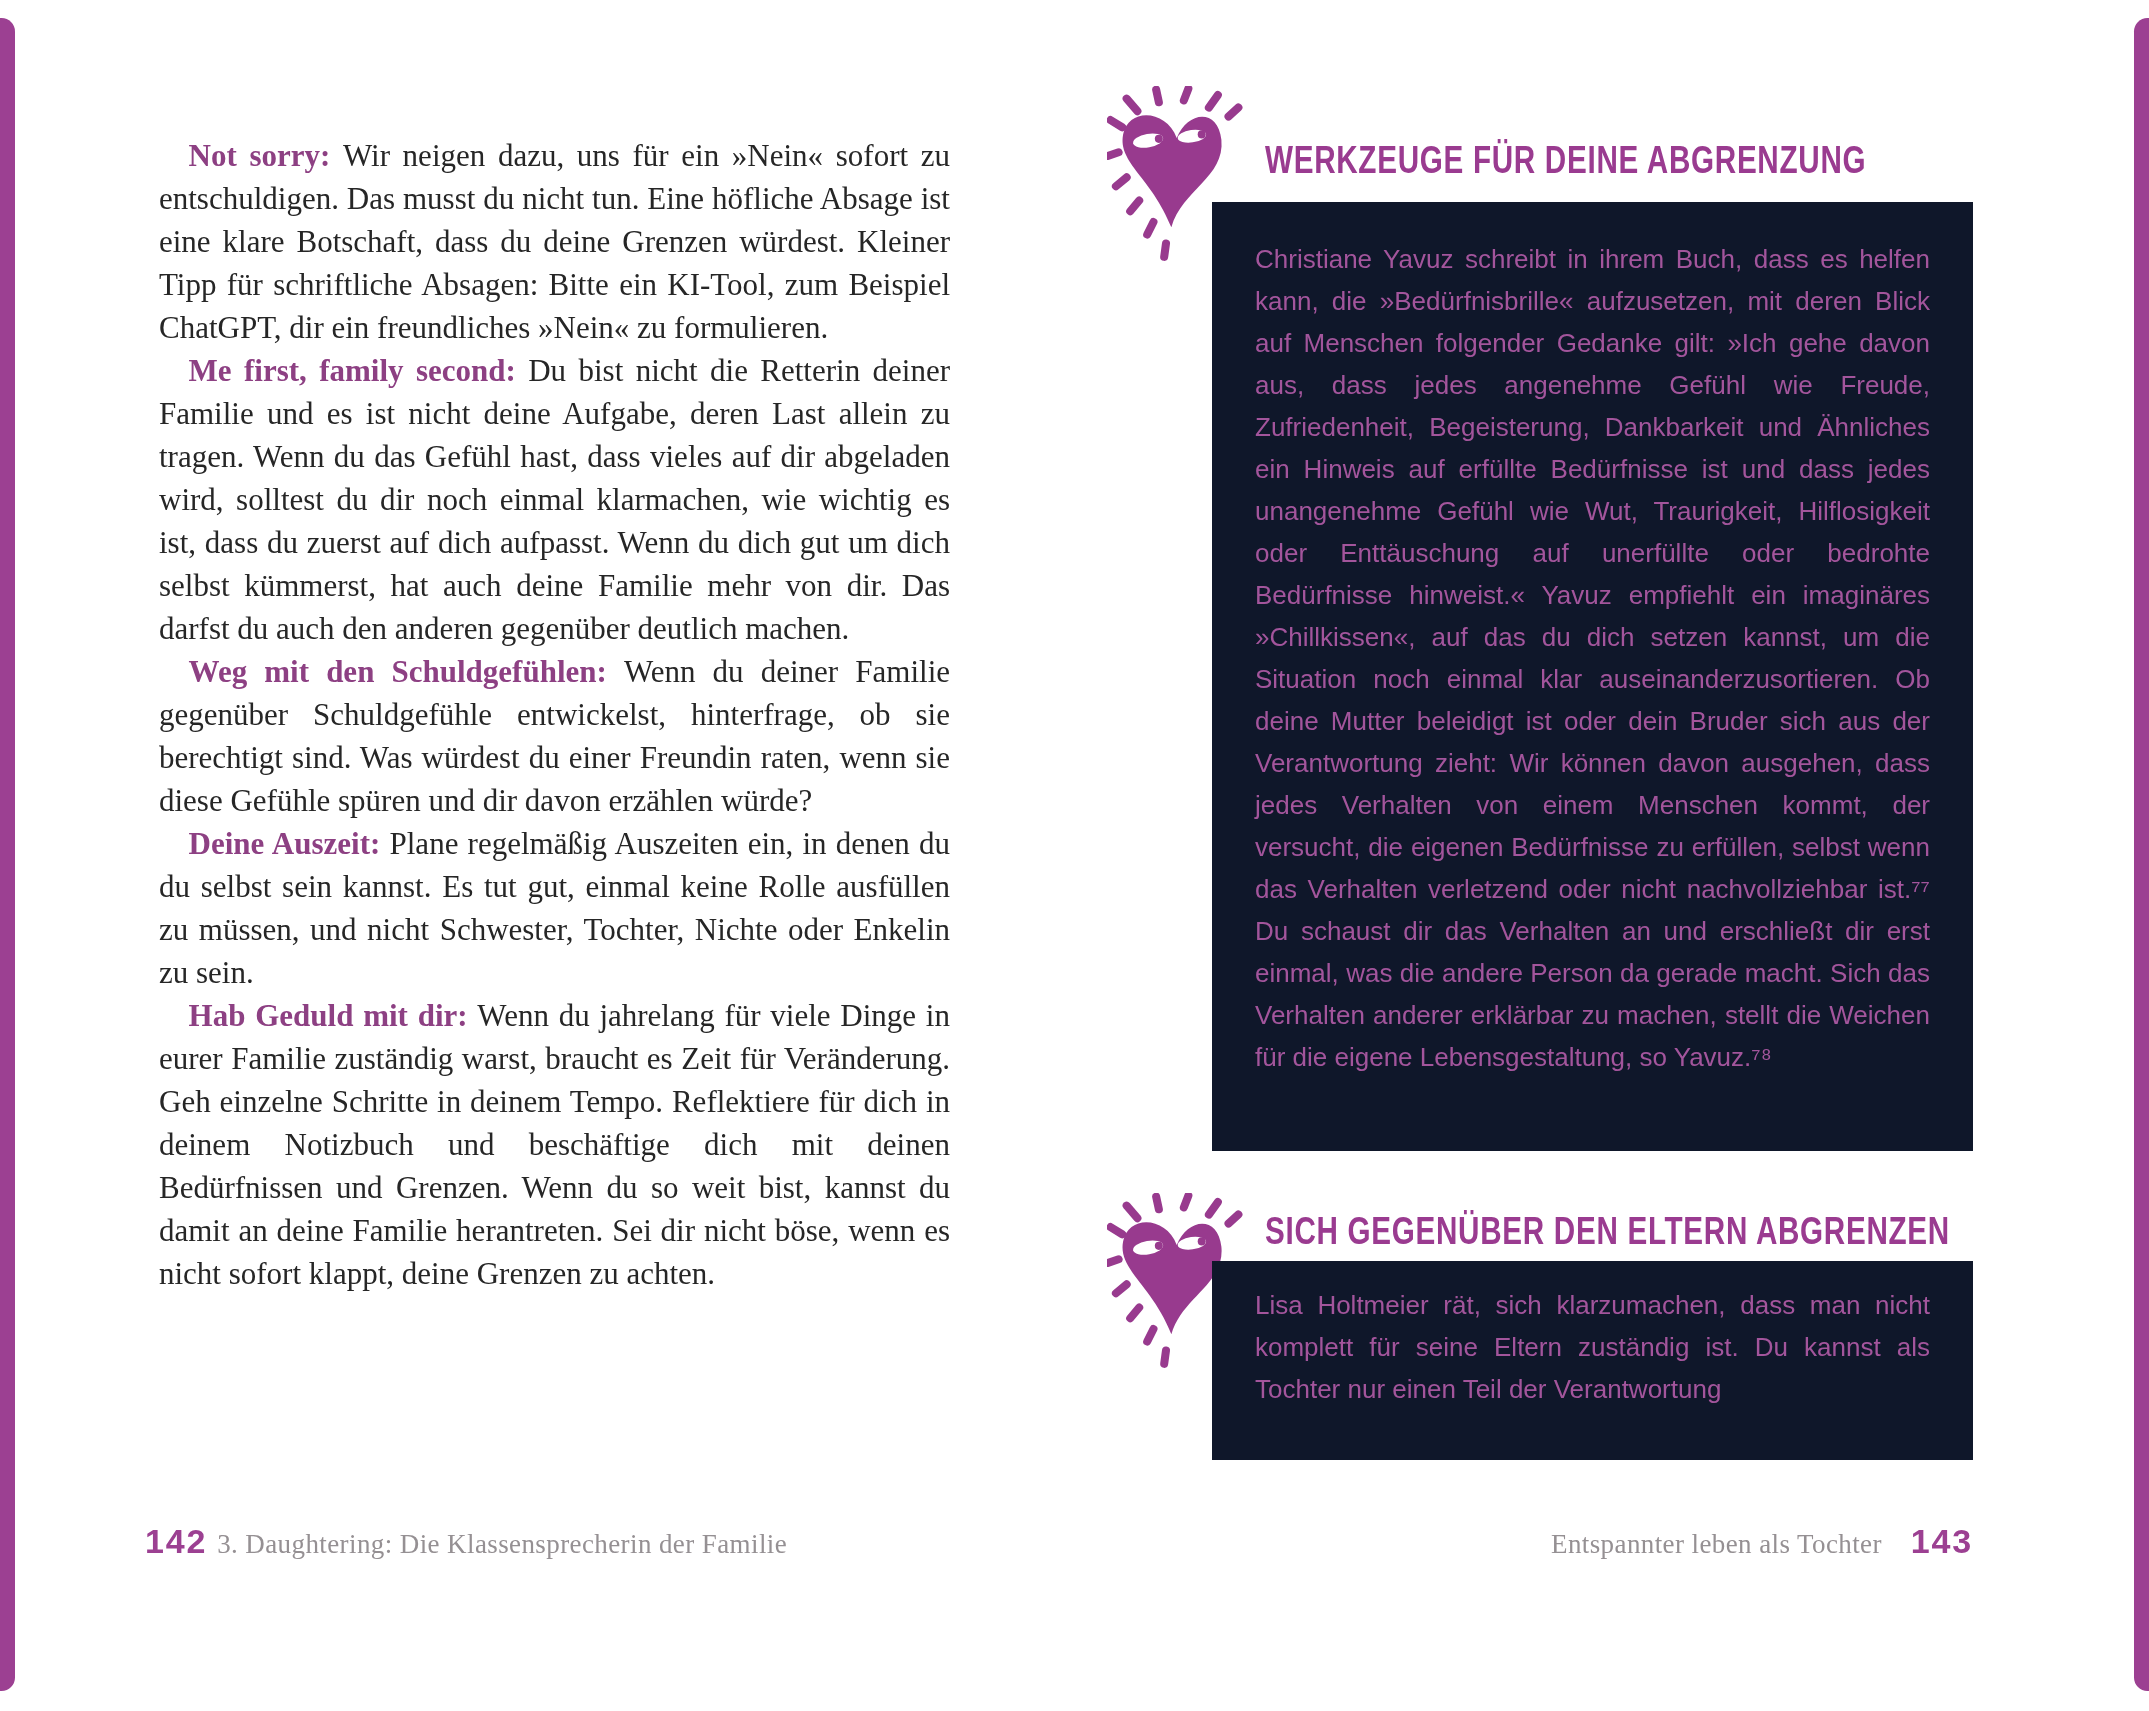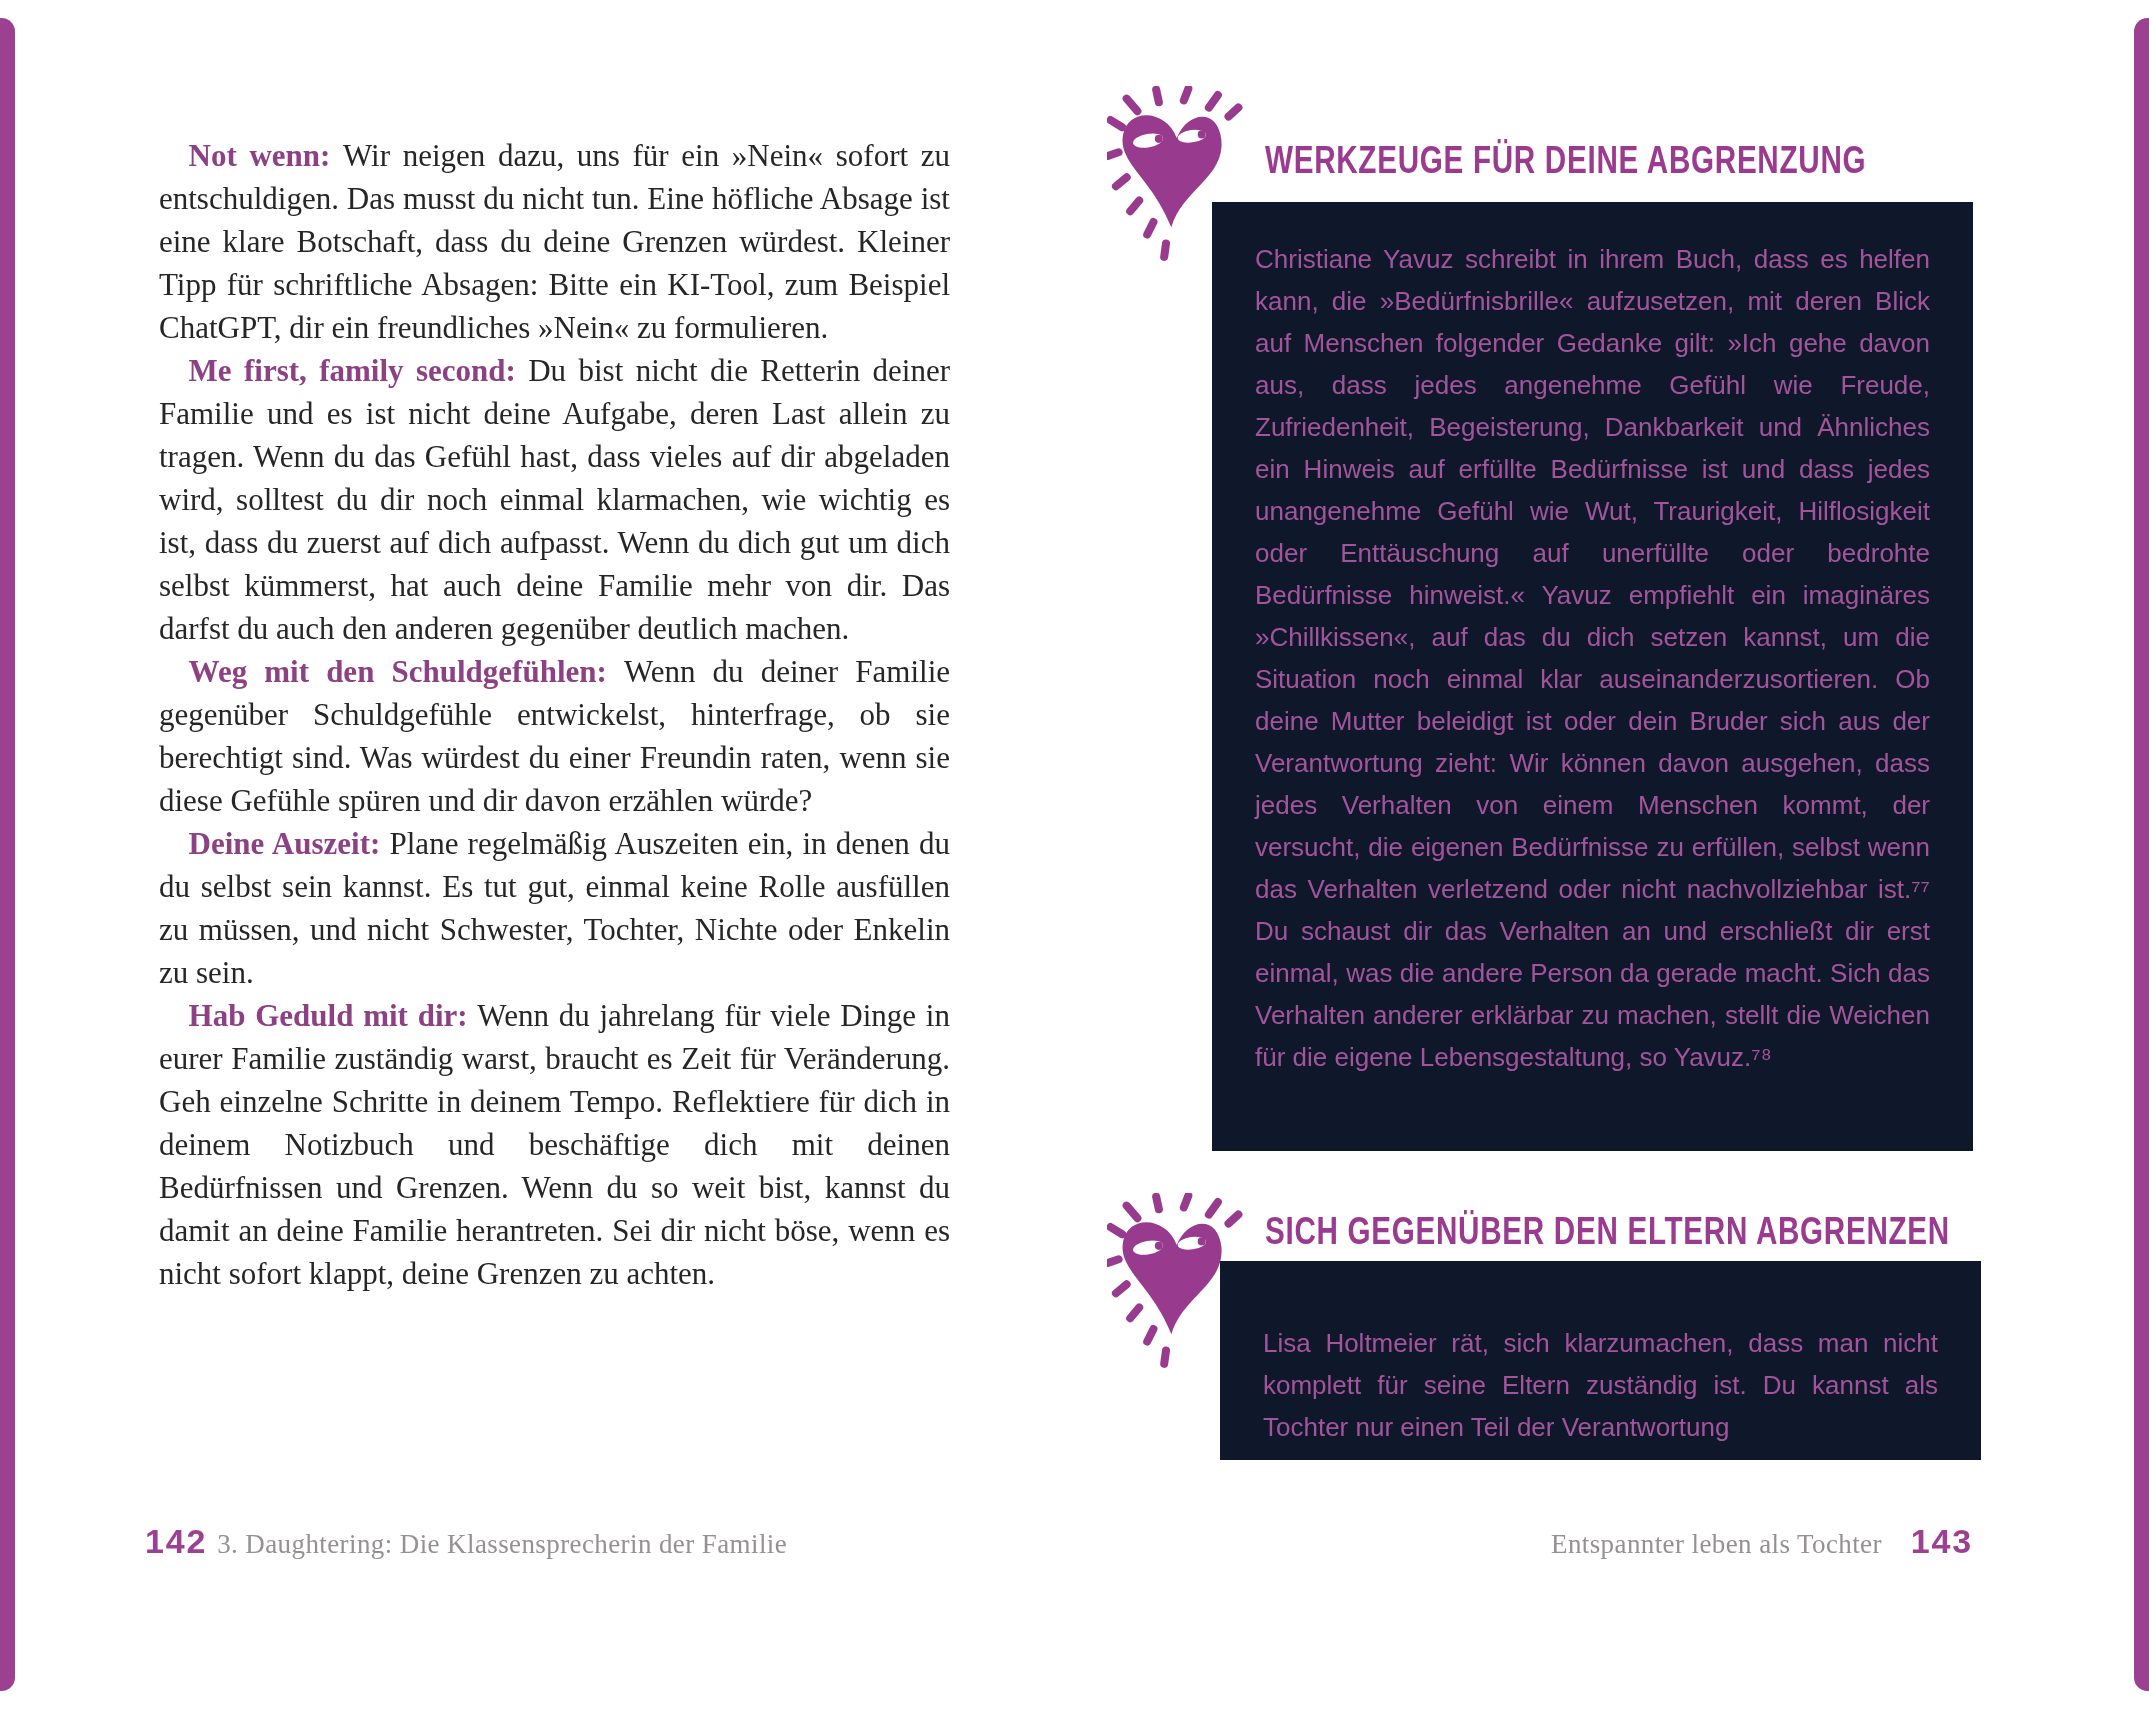--- a/index.html
+++ b/index.html
@@ -35,21 +35,21 @@
   }
   .box-heading.s1{top:139px;}
   .box-heading.s2{top:1210px;}
   .condense{display:inline-block;transform:scaleX(0.78);transform-origin:0 50%;}
   .tool-box{
     position:absolute;left:1212px;width:761px;box-sizing:border-box;
     background:#0f172a;overflow:hidden;
     padding:36px 43px 0 43px;
   }
   .tool-box.b1{top:202px;height:949px;}
-  .tool-box.b2{top:1261px;height:199px;padding-top:61px;margin-left:8px;}
+  .tool-box.b2{top:1261px;height:199px;padding-top:23px;}
   .box-text{
     margin:0;
     font-family:"Liberation Sans","DejaVu Sans",sans-serif;
     font-size:26px;line-height:42px;color:#a3559c;
     text-align:justify;
   }
 
   
   .footer{position:absolute;top:1522px;display:flex;align-items:baseline;}
   .footer.left{left:145px;gap:10px;}
@@ -63,21 +63,21 @@
     font-size:27px;color:#959093;letter-spacing:0.4px;white-space:nowrap;
   }
 </style>
 </head>
 <body>
 
 <div class="edge-strip left"></div>
 <div class="edge-strip right"></div>
 
 <div class="body-col">
-  <p class="para"><span class="lead">Not wenn: </span><span>Wir neigen dazu, uns für ein »Nein« sofort zu entschuldigen. Das musst du nicht tun. Eine höfliche Absage ist eine klare Botschaft, dass du deine Grenzen würdest. Kleiner Tipp für schriftliche Absagen: Bitte ein KI-Tool, zum Beispiel ChatGPT, dir ein freundliches »Nein« zu formulieren.</span></p>
+  <p class="para"><span class="lead">Not sorry: </span><span>Wir neigen dazu, uns für ein »Nein« sofort zu entschuldigen. Das musst du nicht tun. Eine höfliche Absage ist eine klare Botschaft, dass du deine Grenzen würdest. Kleiner Tipp für schriftliche Absagen: Bitte ein KI-Tool, zum Beispiel ChatGPT, dir ein freundliches »Nein« zu formulieren.</span></p>
   <p class="para"><span class="lead">Me first, family second: </span><span>Du bist nicht die Retterin deiner Familie und es ist nicht deine Aufgabe, deren Last allein zu tragen. Wenn du das Gefühl hast, dass vieles auf dir abgeladen wird, solltest du dir noch einmal klarmachen, wie wichtig es ist, dass du zuerst auf dich aufpasst. Wenn du dich gut um dich selbst kümmerst, hat auch deine Familie mehr von dir. Das darfst du auch den anderen gegenüber deutlich machen.</span></p>
   <p class="para"><span class="lead">Weg mit den Schuldgefühlen: </span><span>Wenn du deiner Familie gegenüber Schuldgefühle entwickelst, hinterfrage, ob sie berechtigt sind. Was würdest du einer Freundin raten, wenn sie diese Gefühle spüren und dir davon erzählen würde?</span></p>
   <p class="para"><span class="lead">Deine Auszeit: </span><span>Plane regelmäßig Auszeiten ein, in denen du du selbst sein kannst. Es tut gut, einmal keine Rolle ausfüllen zu müssen, und nicht Schwester, Tochter, Nichte oder Enkelin zu sein.</span></p>
   <p class="para"><span class="lead">Hab Geduld mit dir: </span><span>Wenn du jahrelang für viele Dinge in eurer Familie zuständig warst, braucht es Zeit für Veränderung. Geh einzelne Schritte in deinem Tempo. Reflektiere für dich in deinem Notizbuch und beschäftige dich mit deinen Bedürfnissen und Grenzen. Wenn du so weit bist, kannst du damit an deine Familie herantreten. Sei dir nicht böse, wenn es nicht sofort klappt, deine Grenzen zu achten.</span></p>
 </div>
 
 <div class="footer left">
   <span class="page-num">142</span>
   <span class="chapter">3. Daughtering: Die Klassensprecherin der Familie</span>
 </div>

